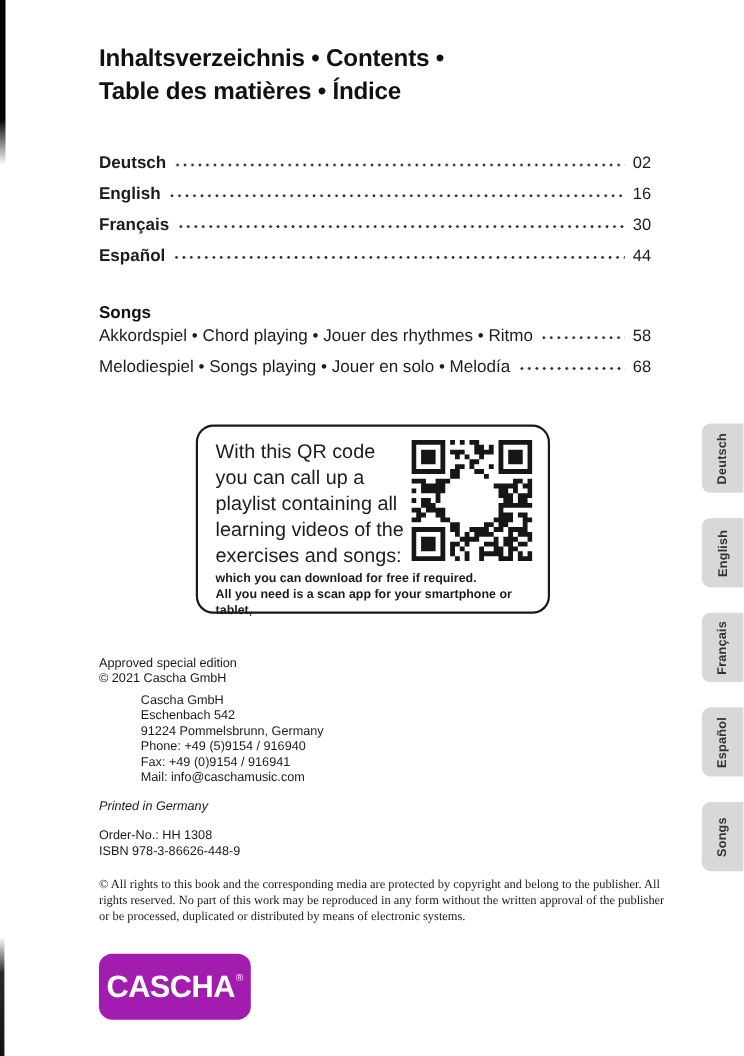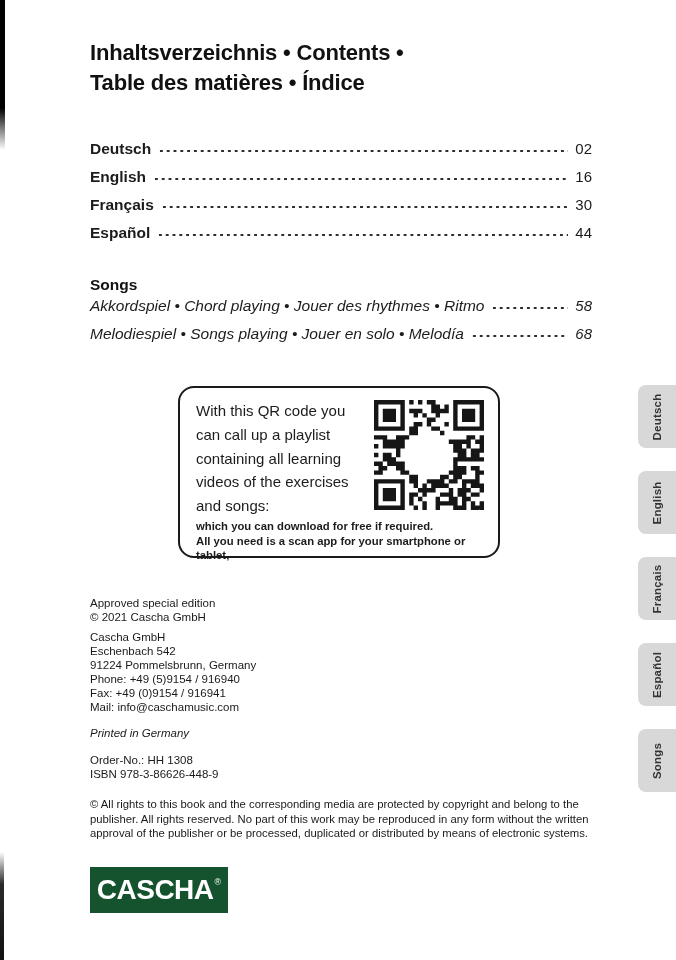--- a/index.html
+++ b/index.html
@@ -17,63 +17,63 @@
   .edge-mark-bottom {
     position:absolute; left:0; top:852px; width:4px; height:108px;
     background:linear-gradient(180deg,rgba(0,0,0,0) 0%,#2a2a2a 30%,#111 100%);
   }
 
   .title { position:absolute; left:90px; top:38px; font-size:22px; font-weight:bold;
            line-height:30px; color:#111; letter-spacing:-0.2px; }
 
   .toc-block { position:absolute; left:90px; width:502px; }
   .toc-langs { top:140px; }
-  .toc-songs { top:297px;font-style:italic; }
+  .toc-songs { top:297px; }
   .toc-row { display:flex; align-items:baseline; height:28px; font-size:15.5px; color:#1c1c1c; }
   .toc-row .label-bold { font-weight:bold; }
   .leader {
     flex:1; height:13px; margin:0 7px 0 7px;
     background-image:radial-gradient(circle, #2e2e2e 1.15px, rgba(0,0,0,0) 1.5px);
     background-size:6.8px 4px; background-repeat:repeat-x; background-position:left bottom 1px;
   }
   .toc-row .num { font-size:15px; }
 
   .songs-header { position:absolute; left:90px; top:276px; font-size:15.5px; font-weight:bold; color:#111; }
 
   .qr-box {
     position:absolute; left:178px; top:386px; width:322px; height:172px;
     border:2.5px solid #1a1a1a; border-radius:16px; background:#fff;
   }
   .qr-text { position:absolute; left:16px; top:11px; width:172px;
-             font-size:15px; line-height:23.8px; color:#1c1c1c; }
+             font-size:18px; line-height:23.8px; color:#1c1c1c; }
   .qr-code { position:absolute; right:14px; top:12px; width:110px; height:110px; }
   .qr-note { position:absolute; left:16px; top:131px; width:292px;
              font-size:11.3px; line-height:14.5px; font-weight:600; color:#1c1c1c; }
 
   .imprint { position:absolute; left:90px; font-size:11.5px; line-height:14px; color:#1a1a1a; }
   .imprint-edition { top:596px; }
-  .imprint-address { top:630px; }
+  .imprint-address { top:630px;margin-left:38px; }
   .imprint-printed { top:726px;font-style:italic; }
   .imprint-order   { top:753px; }
-  .imprint-rights  { top:797px; width:524px; font-size:11.3px; line-height:14.6px; }
+  .imprint-rights  { top:797px; width:524px; font-size:11.3px; line-height:14.6px;font-family:Liberation Serif, serif; }
 
   .side-tab {
     position:absolute; left:638px; width:38px; height:63px; background:#d8d8d8;
     border-radius:8px 0 0 8px; display:flex; align-items:center; justify-content:center;
   }
   .side-tab span {
     transform:rotate(-90deg); white-space:nowrap;
     font-size:11.5px; font-weight:bold; color:#333; letter-spacing:0.2px;
   }
   .tab-0 { top:385px; } .tab-1 { top:471px; } .tab-2 { top:557px; }
   .tab-3 { top:643px; } .tab-4 { top:729px; }
 
   .logo {
-    position:absolute; left:90px; top:867px; width:138px; height:46px;
-    background:#14532d; display:flex; align-items:center; justify-content:center;
+    position:absolute; left:90px; top:867px; width:138px; height:60px;
+    background:#a21caf; display:flex; align-items:center; justify-content:center;border-radius:12px;
   }
   .logo-text { color:#fff; font-weight:bold; font-size:28px; letter-spacing:-0.5px; line-height:1; }
   .logo-reg  { color:#fff; font-size:9px; margin:-16px 0 0 1px; }
 </style>
 </head>
 <body>
 
 <div class="page">
 
   <div class="edge-mark-top"></div>

